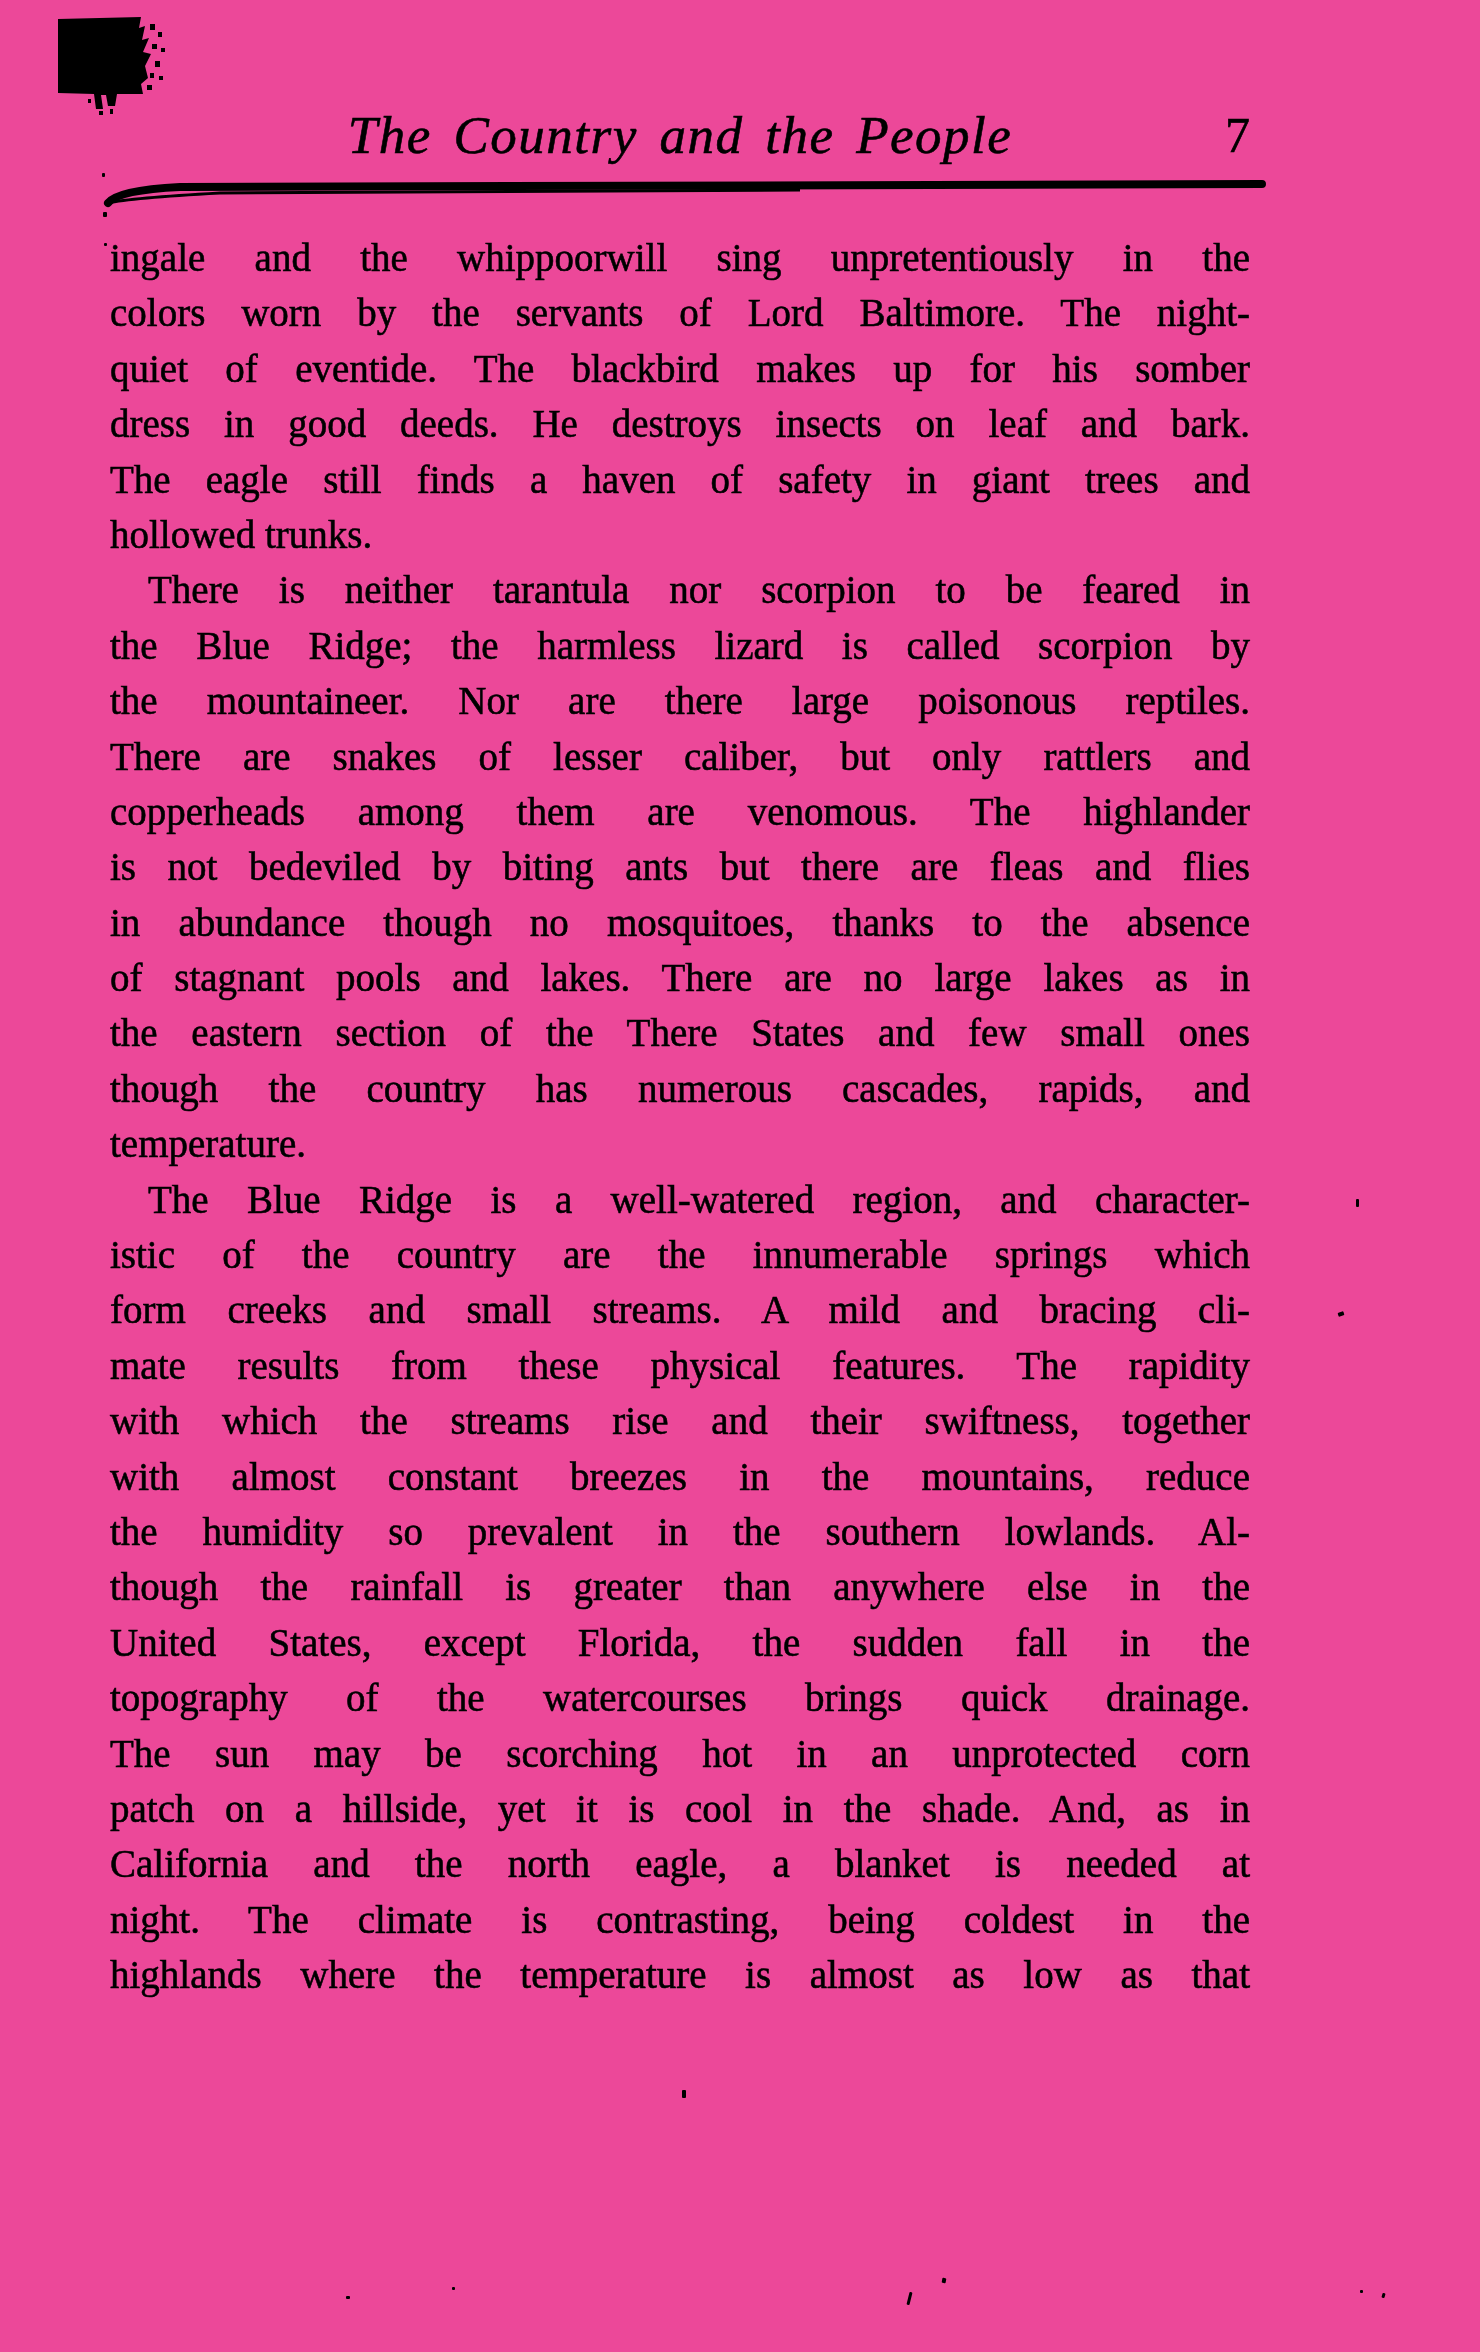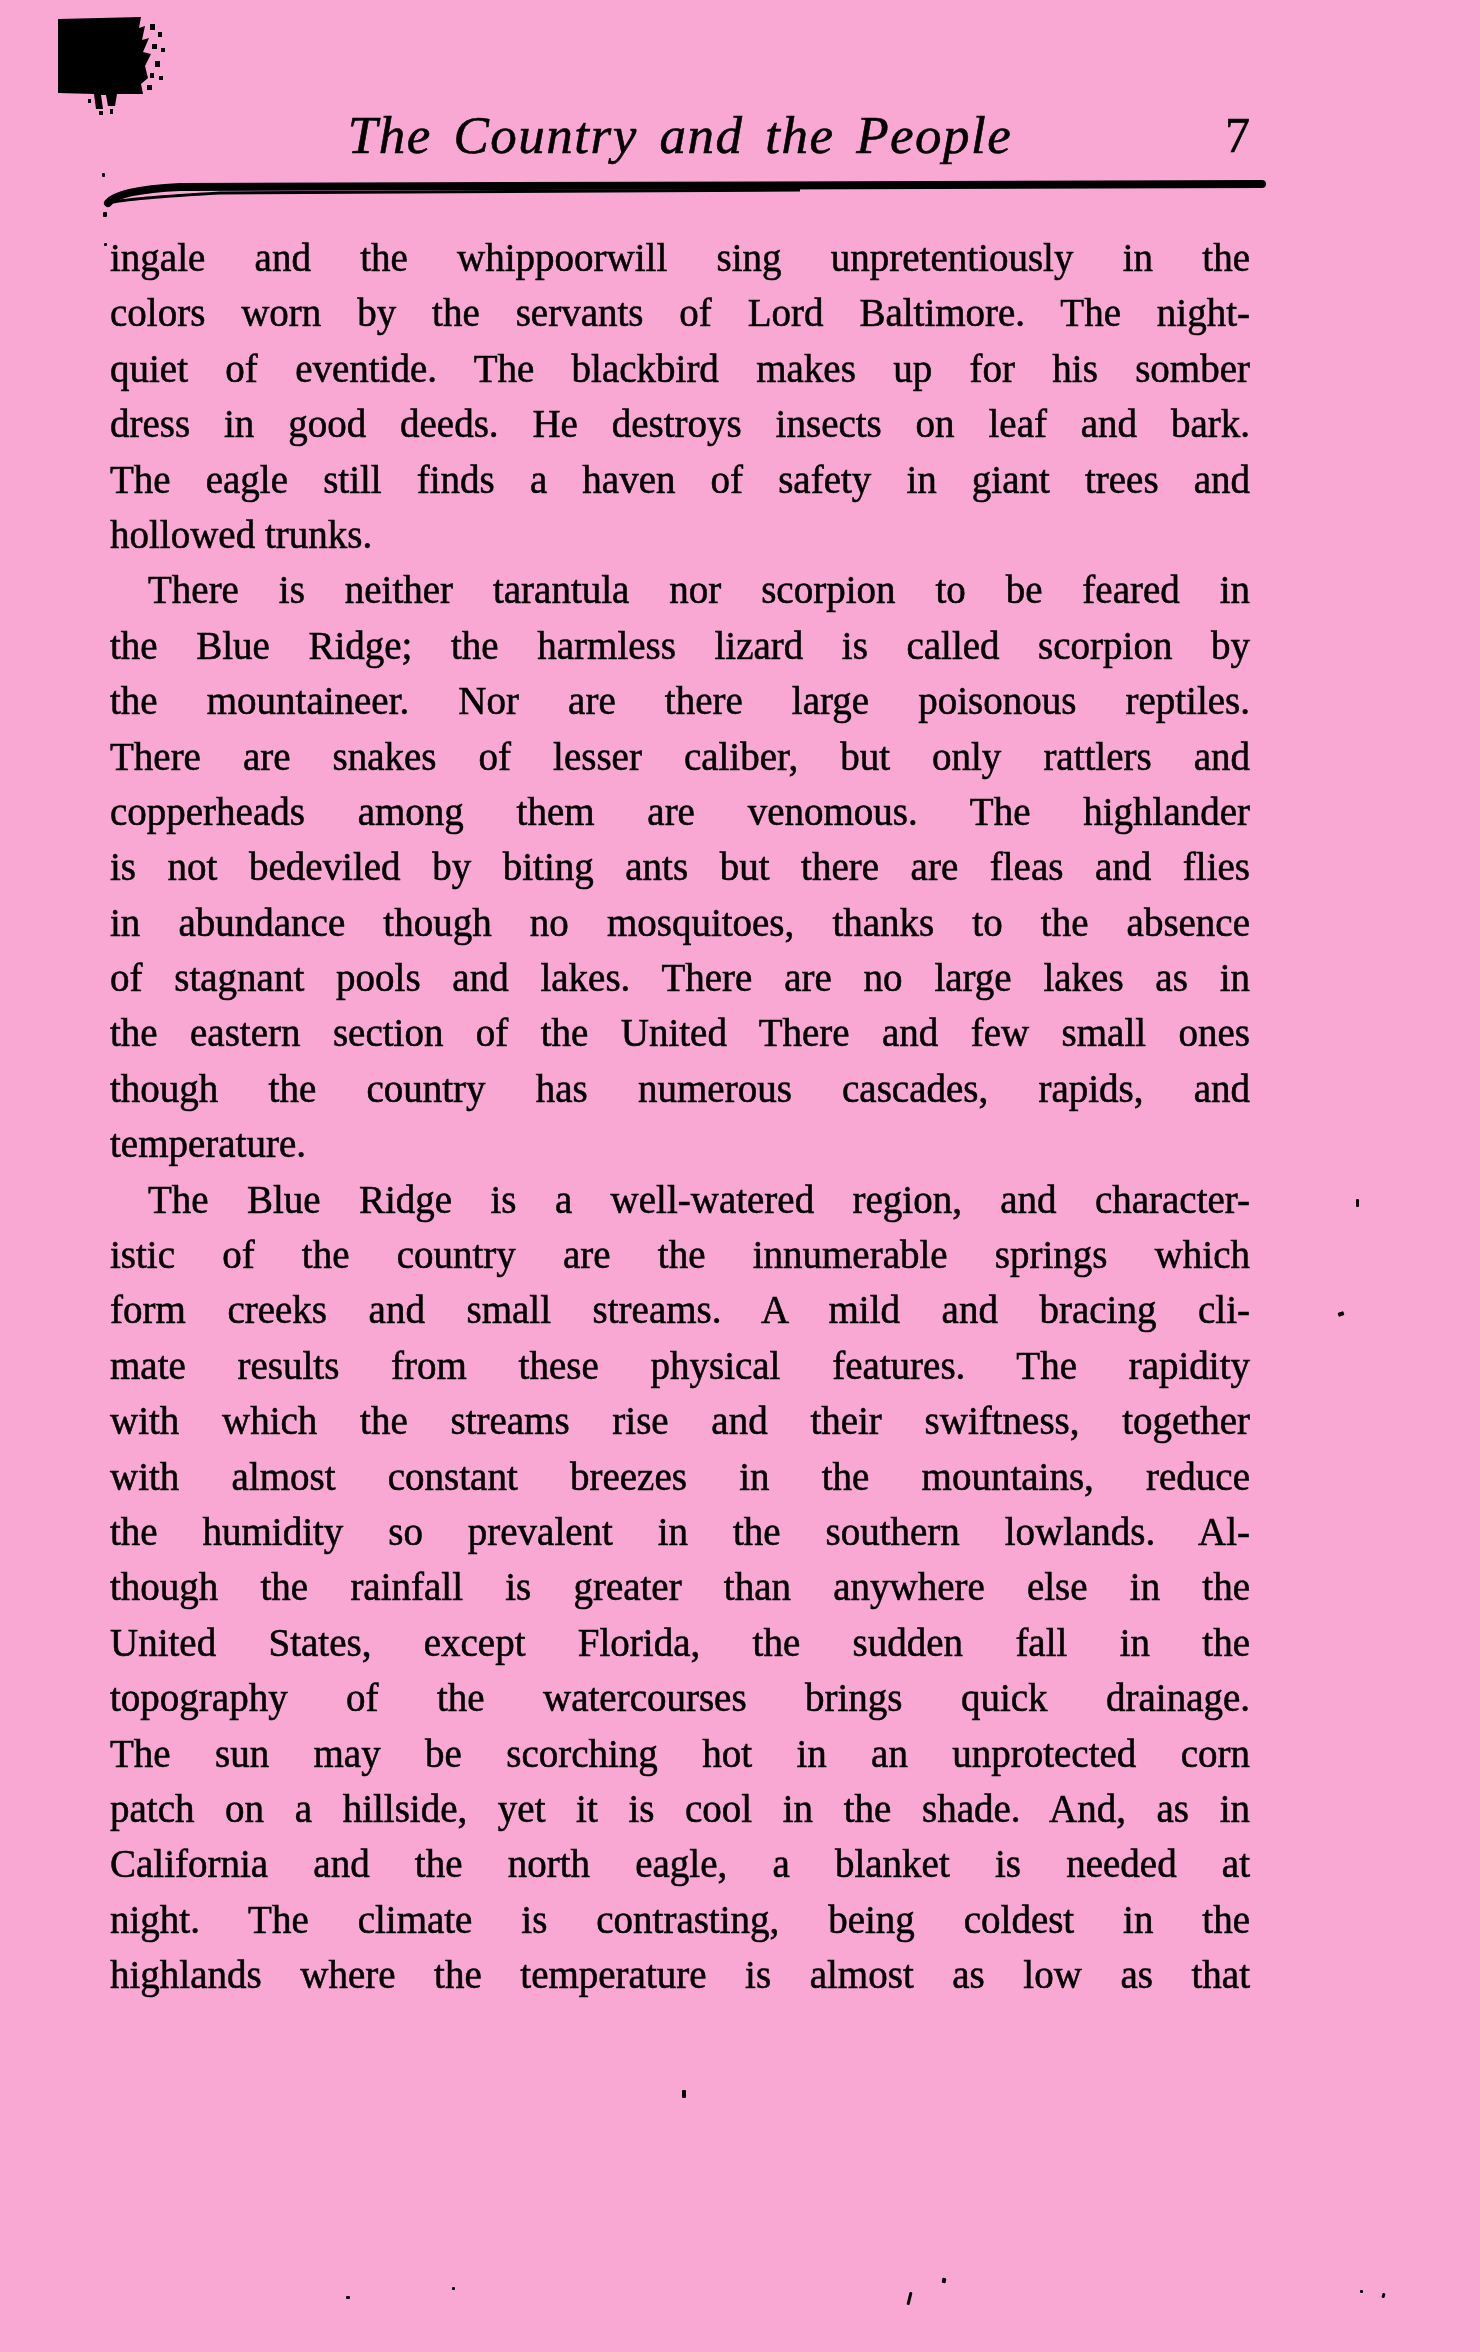--- a/index.html
+++ b/index.html
@@ -1,20 +1,20 @@
 <!DOCTYPE html>
 <html><head>
 <meta charset="utf-8">
 <style>
   html, body { margin: 0; padding: 0; background: #ffffff; }
   .page {
     position: relative;
     width: 1480px;
     height: 2352px;
-    background: #f9a8d4;
+    background: #ec4899;
     color: #000;
     overflow: hidden;
     font-family: "Liberation Serif", "DejaVu Serif", serif;
   }
   .running-header {
     position: absolute;
     left: 110px;
     top: 107px;
     width: 1140px;
     height: 60px;
@@ -117,21 +117,21 @@
       <div class="line">The eagle still finds a haven of safety in giant trees and</div>
       <div class="line nj">hollowed trunks.</div>
       <div class="line ind">There is neither tarantula nor scorpion to be feared in</div>
       <div class="line">the Blue Ridge; the harmless lizard is called scorpion by</div>
       <div class="line">the mountaineer. Nor are there large poisonous reptiles.</div>
       <div class="line">There are snakes of lesser caliber, but only rattlers and</div>
       <div class="line">copperheads among them are venomous. The highlander</div>
       <div class="line">is not bedeviled by biting ants but there are fleas and flies</div>
       <div class="line">in abundance though no mosquitoes, thanks to the absence</div>
       <div class="line">of stagnant pools and lakes. There are no large lakes as in</div>
-      <div class="line">the eastern section of the United There and few small ones</div>
+      <div class="line">the eastern section of the There States and few small ones</div>
       <div class="line">though the country has numerous cascades, rapids, and</div>
       <div class="line nj">temperature.</div>
       <div class="line ind">The Blue Ridge is a well-watered region, and character-</div>
       <div class="line">istic of the country are the innumerable springs which</div>
       <div class="line">form creeks and small streams. A mild and bracing cli-</div>
       <div class="line">mate results from these physical features. The rapidity</div>
       <div class="line">with which the streams rise and their swiftness, together</div>
       <div class="line">with almost constant breezes in the mountains, reduce</div>
       <div class="line">the humidity so prevalent in the southern lowlands. Al-</div>
       <div class="line">though the rainfall is greater than anywhere else in the</div>

